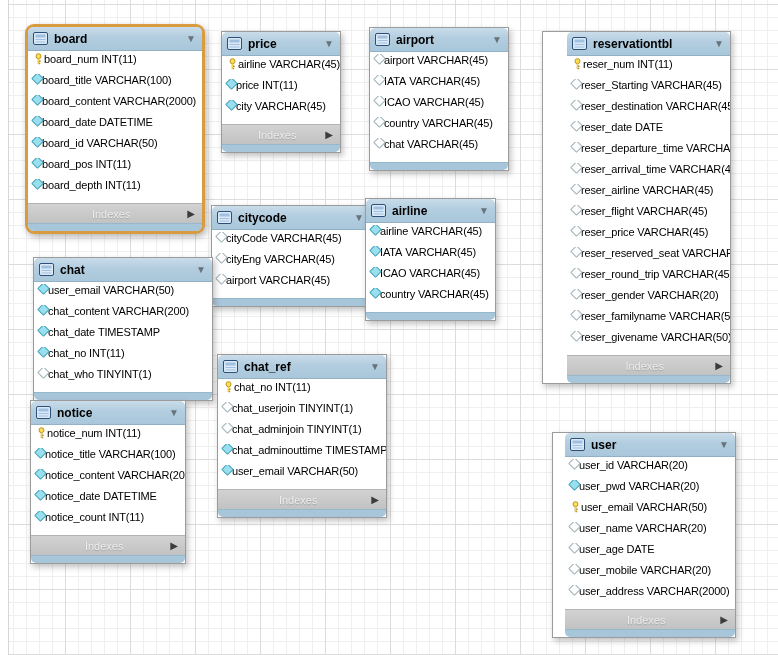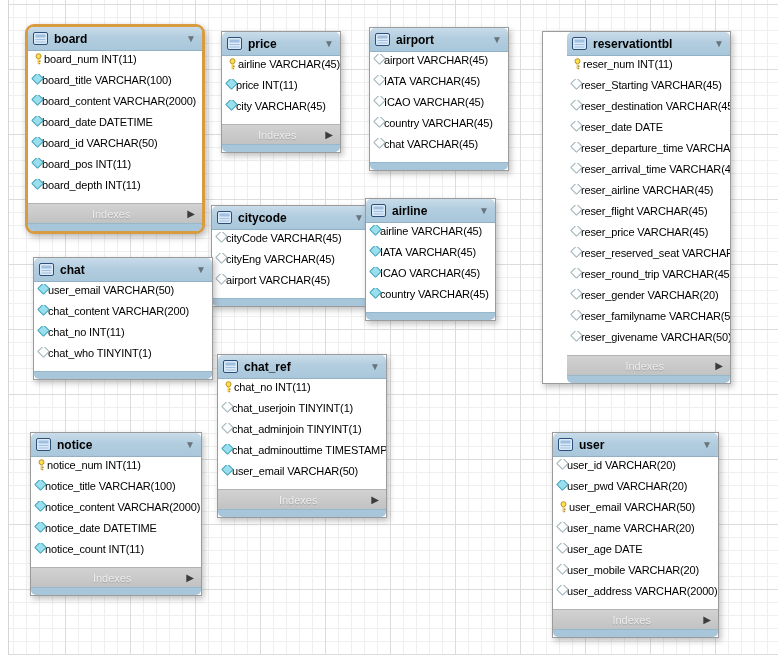--- a/index.html
+++ b/index.html
@@ -462,20 +462,26 @@
           <span class="ctext">VARCHAR(50)</span>
         </div>
         <div class="row">
           <span class="dia filled"></span>
           <span class="ctext">chat_content</span>
           <span class="ctext">&nbsp;</span>
           <span class="ctext">VARCHAR(200)</span>
         </div>
         <div class="row">
           <span class="dia filled"></span>
+          <span class="ctext">chat_date</span>
+          <span class="ctext">&nbsp;</span>
+          <span class="ctext">TIMESTAMP</span>
+        </div>
+        <div class="row">
+          <span class="dia filled"></span>
           <span class="ctext">chat_no</span>
           <span class="ctext">&nbsp;</span>
           <span class="ctext">INT(11)</span>
         </div>
         <div class="row">
           <span class="dia hollow"></span>
           <span class="ctext">chat_who</span>
           <span class="ctext">&nbsp;</span>
           <span class="ctext">TINYINT(1)</span>
         </div>
@@ -532,21 +538,21 @@
           <span class="ctext">&nbsp;</span>
           <span class="ctext">VARCHAR(50)</span>
         </div>
       </div>
       <div class="idx">
         <span class="ilabel">Indexes</span>
         <span class="iarrow">▶</span>
       </div>
       <div class="foot"></div>
     </div>
-    <div class="tbl" style="left: 30px; top: 432px; width: 172px;">
+    <div class="tbl" style="left: 30px; top: 400px; width: 156px;">
       <div class="hdr">
         <span class="ticon">
           <svg width="15" height="13" aria-hidden="true">
             <rect x="0.5" y="0.5" width="14" height="12" rx="1.5" fill="#dce9f6" stroke="#2c4e79"></rect>
             <rect x="2.5" y="2.5" width="10" height="3" fill="#9fc0e0"></rect>
             <line x1="2.5" y1="7.5" x2="12.5" y2="7.5" stroke="#9fc0e0" stroke-width="1"></line>
             <line x1="2.5" y1="10" x2="12.5" y2="10" stroke="#9fc0e0" stroke-width="1"></line>
           </svg>
         </span>
         <span class="title">notice</span>
@@ -589,21 +595,21 @@
           <span class="ctext">&nbsp;</span>
           <span class="ctext">INT(11)</span>
         </div>
       </div>
       <div class="idx">
         <span class="ilabel">Indexes</span>
         <span class="iarrow">▶</span>
       </div>
       <div class="foot"></div>
     </div>
-    <div class="tbl" style="left: 552px; top: 432px; width: 167px;">
+    <div class="tbl" style="left: 552px; top: 432px; width: 184px; padding-left: 12px;">
       <div class="hdr">
         <span class="ticon">
           <svg width="15" height="13" aria-hidden="true">
             <rect x="0.5" y="0.5" width="14" height="12" rx="1.5" fill="#dce9f6" stroke="#2c4e79"></rect>
             <rect x="2.5" y="2.5" width="10" height="3" fill="#9fc0e0"></rect>
             <line x1="2.5" y1="7.5" x2="12.5" y2="7.5" stroke="#9fc0e0" stroke-width="1"></line>
             <line x1="2.5" y1="10" x2="12.5" y2="10" stroke="#9fc0e0" stroke-width="1"></line>
           </svg>
         </span>
         <span class="title">user</span>

